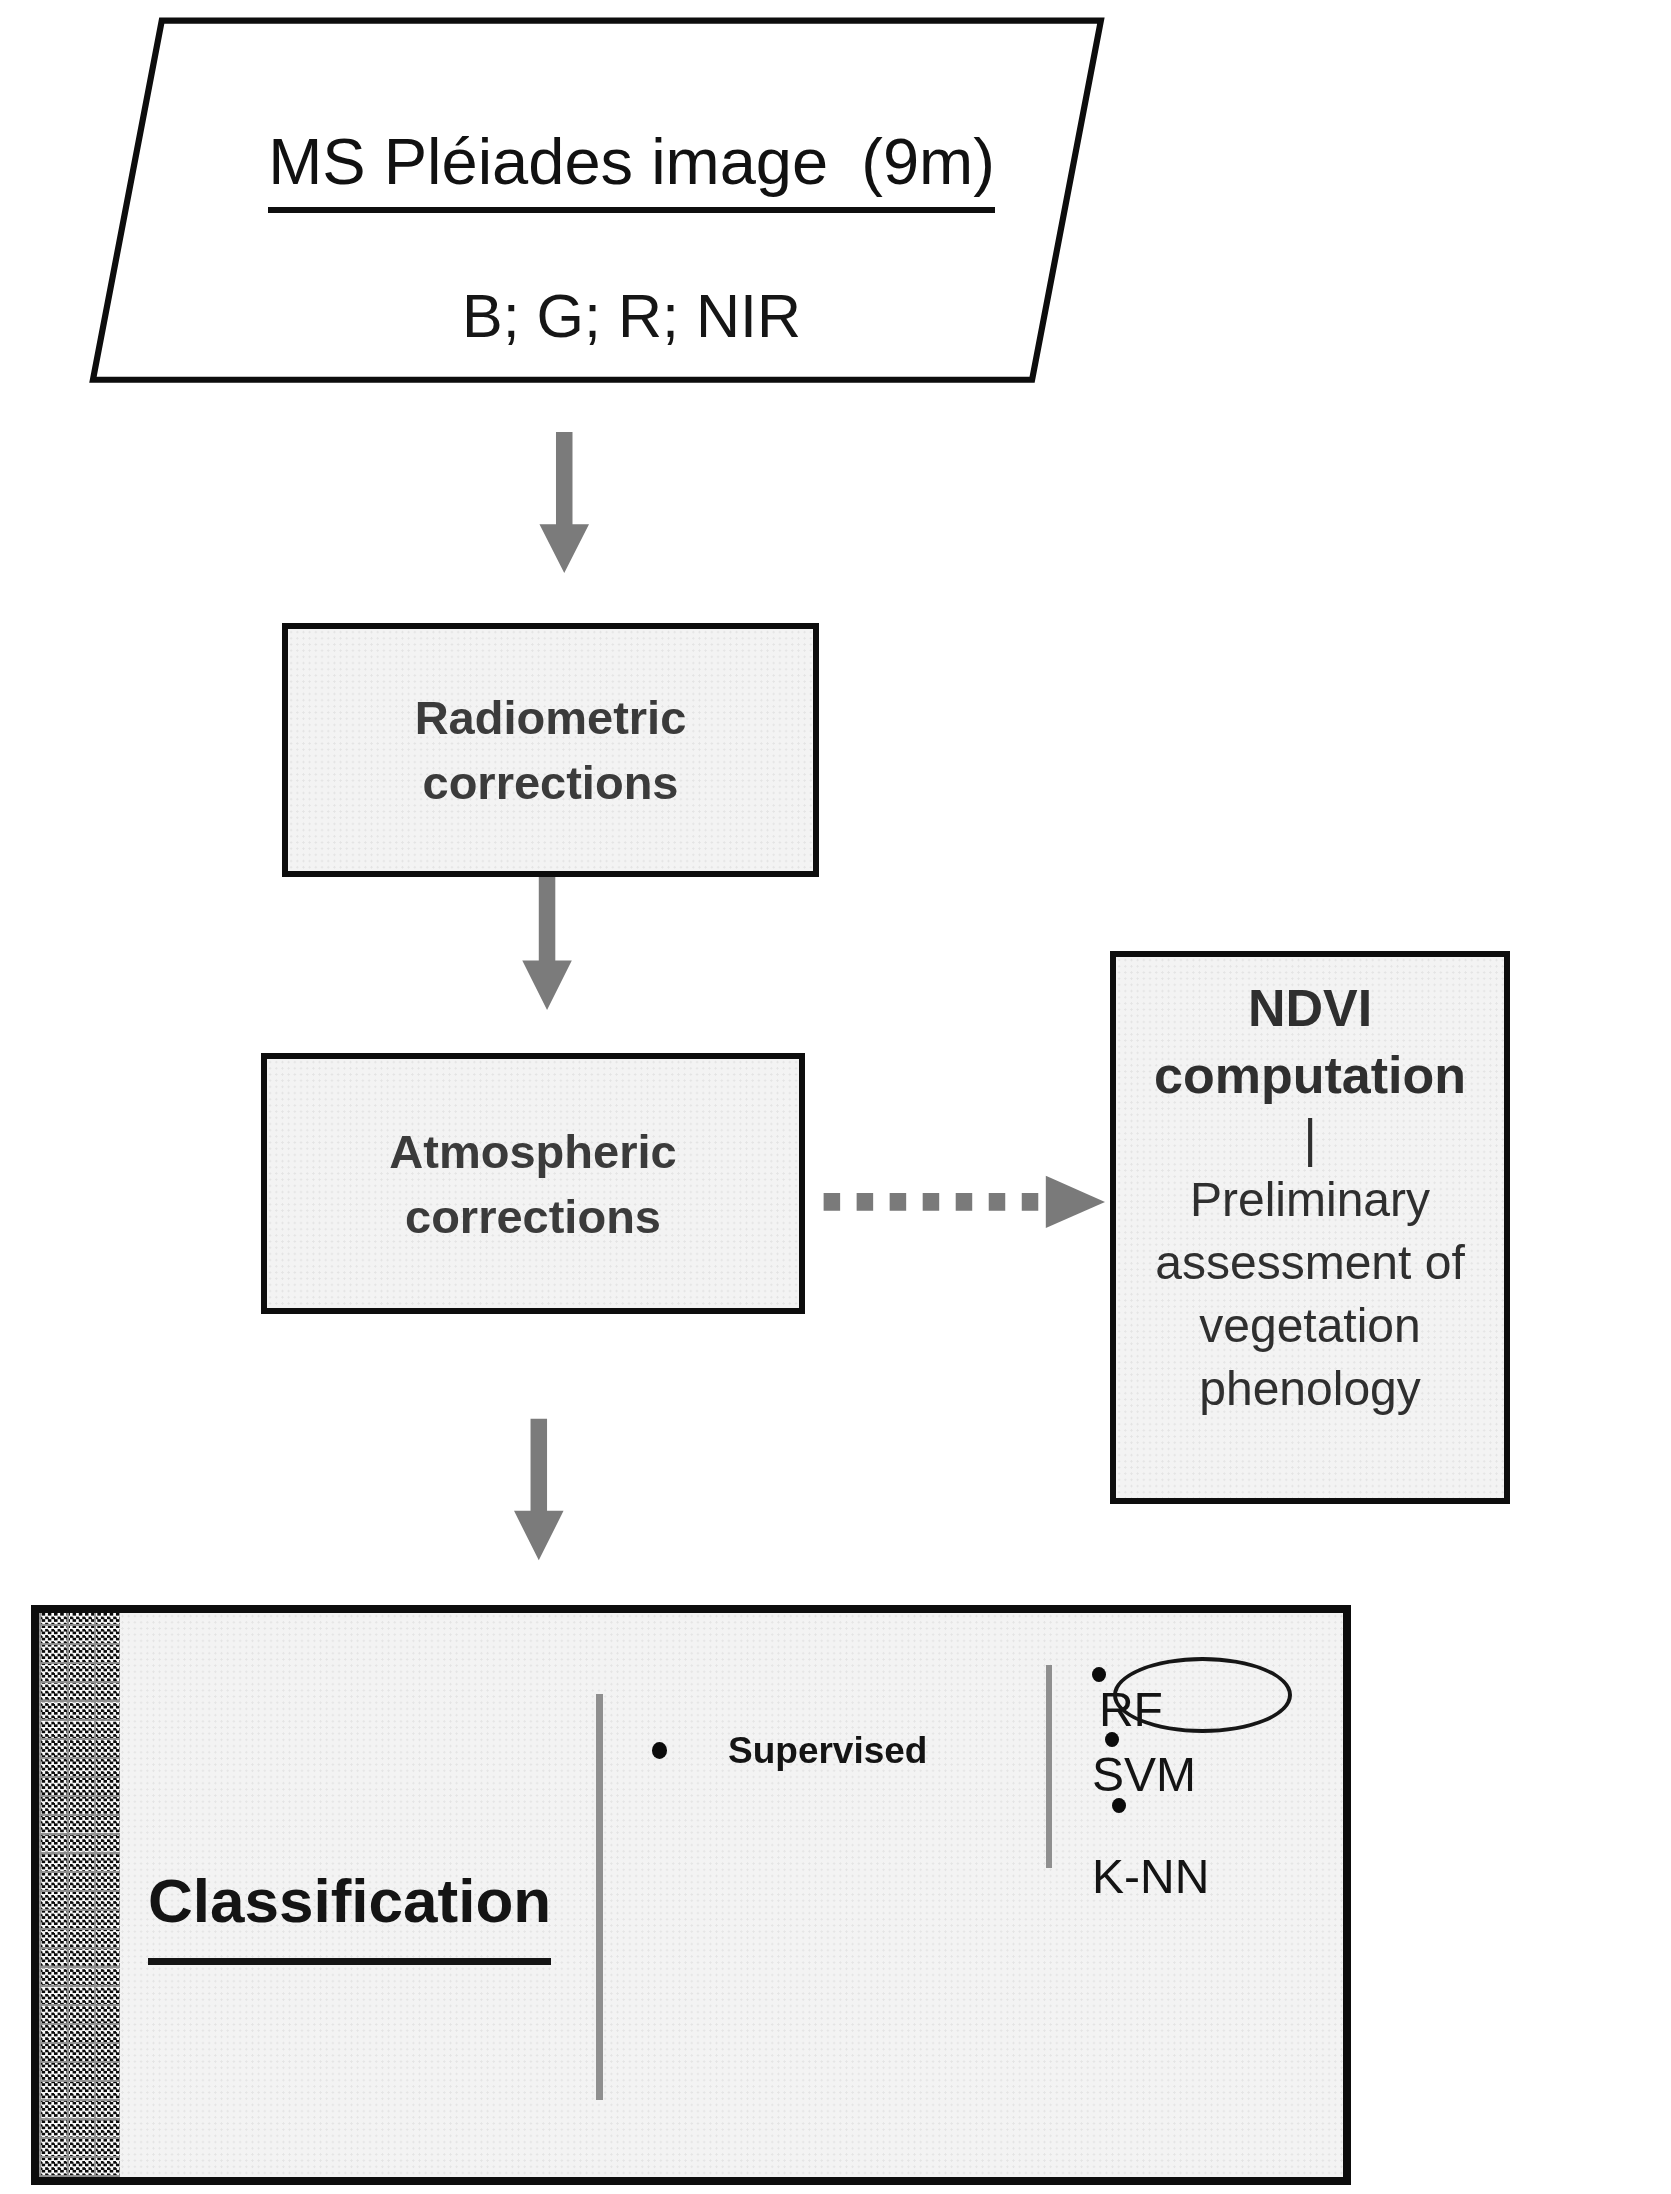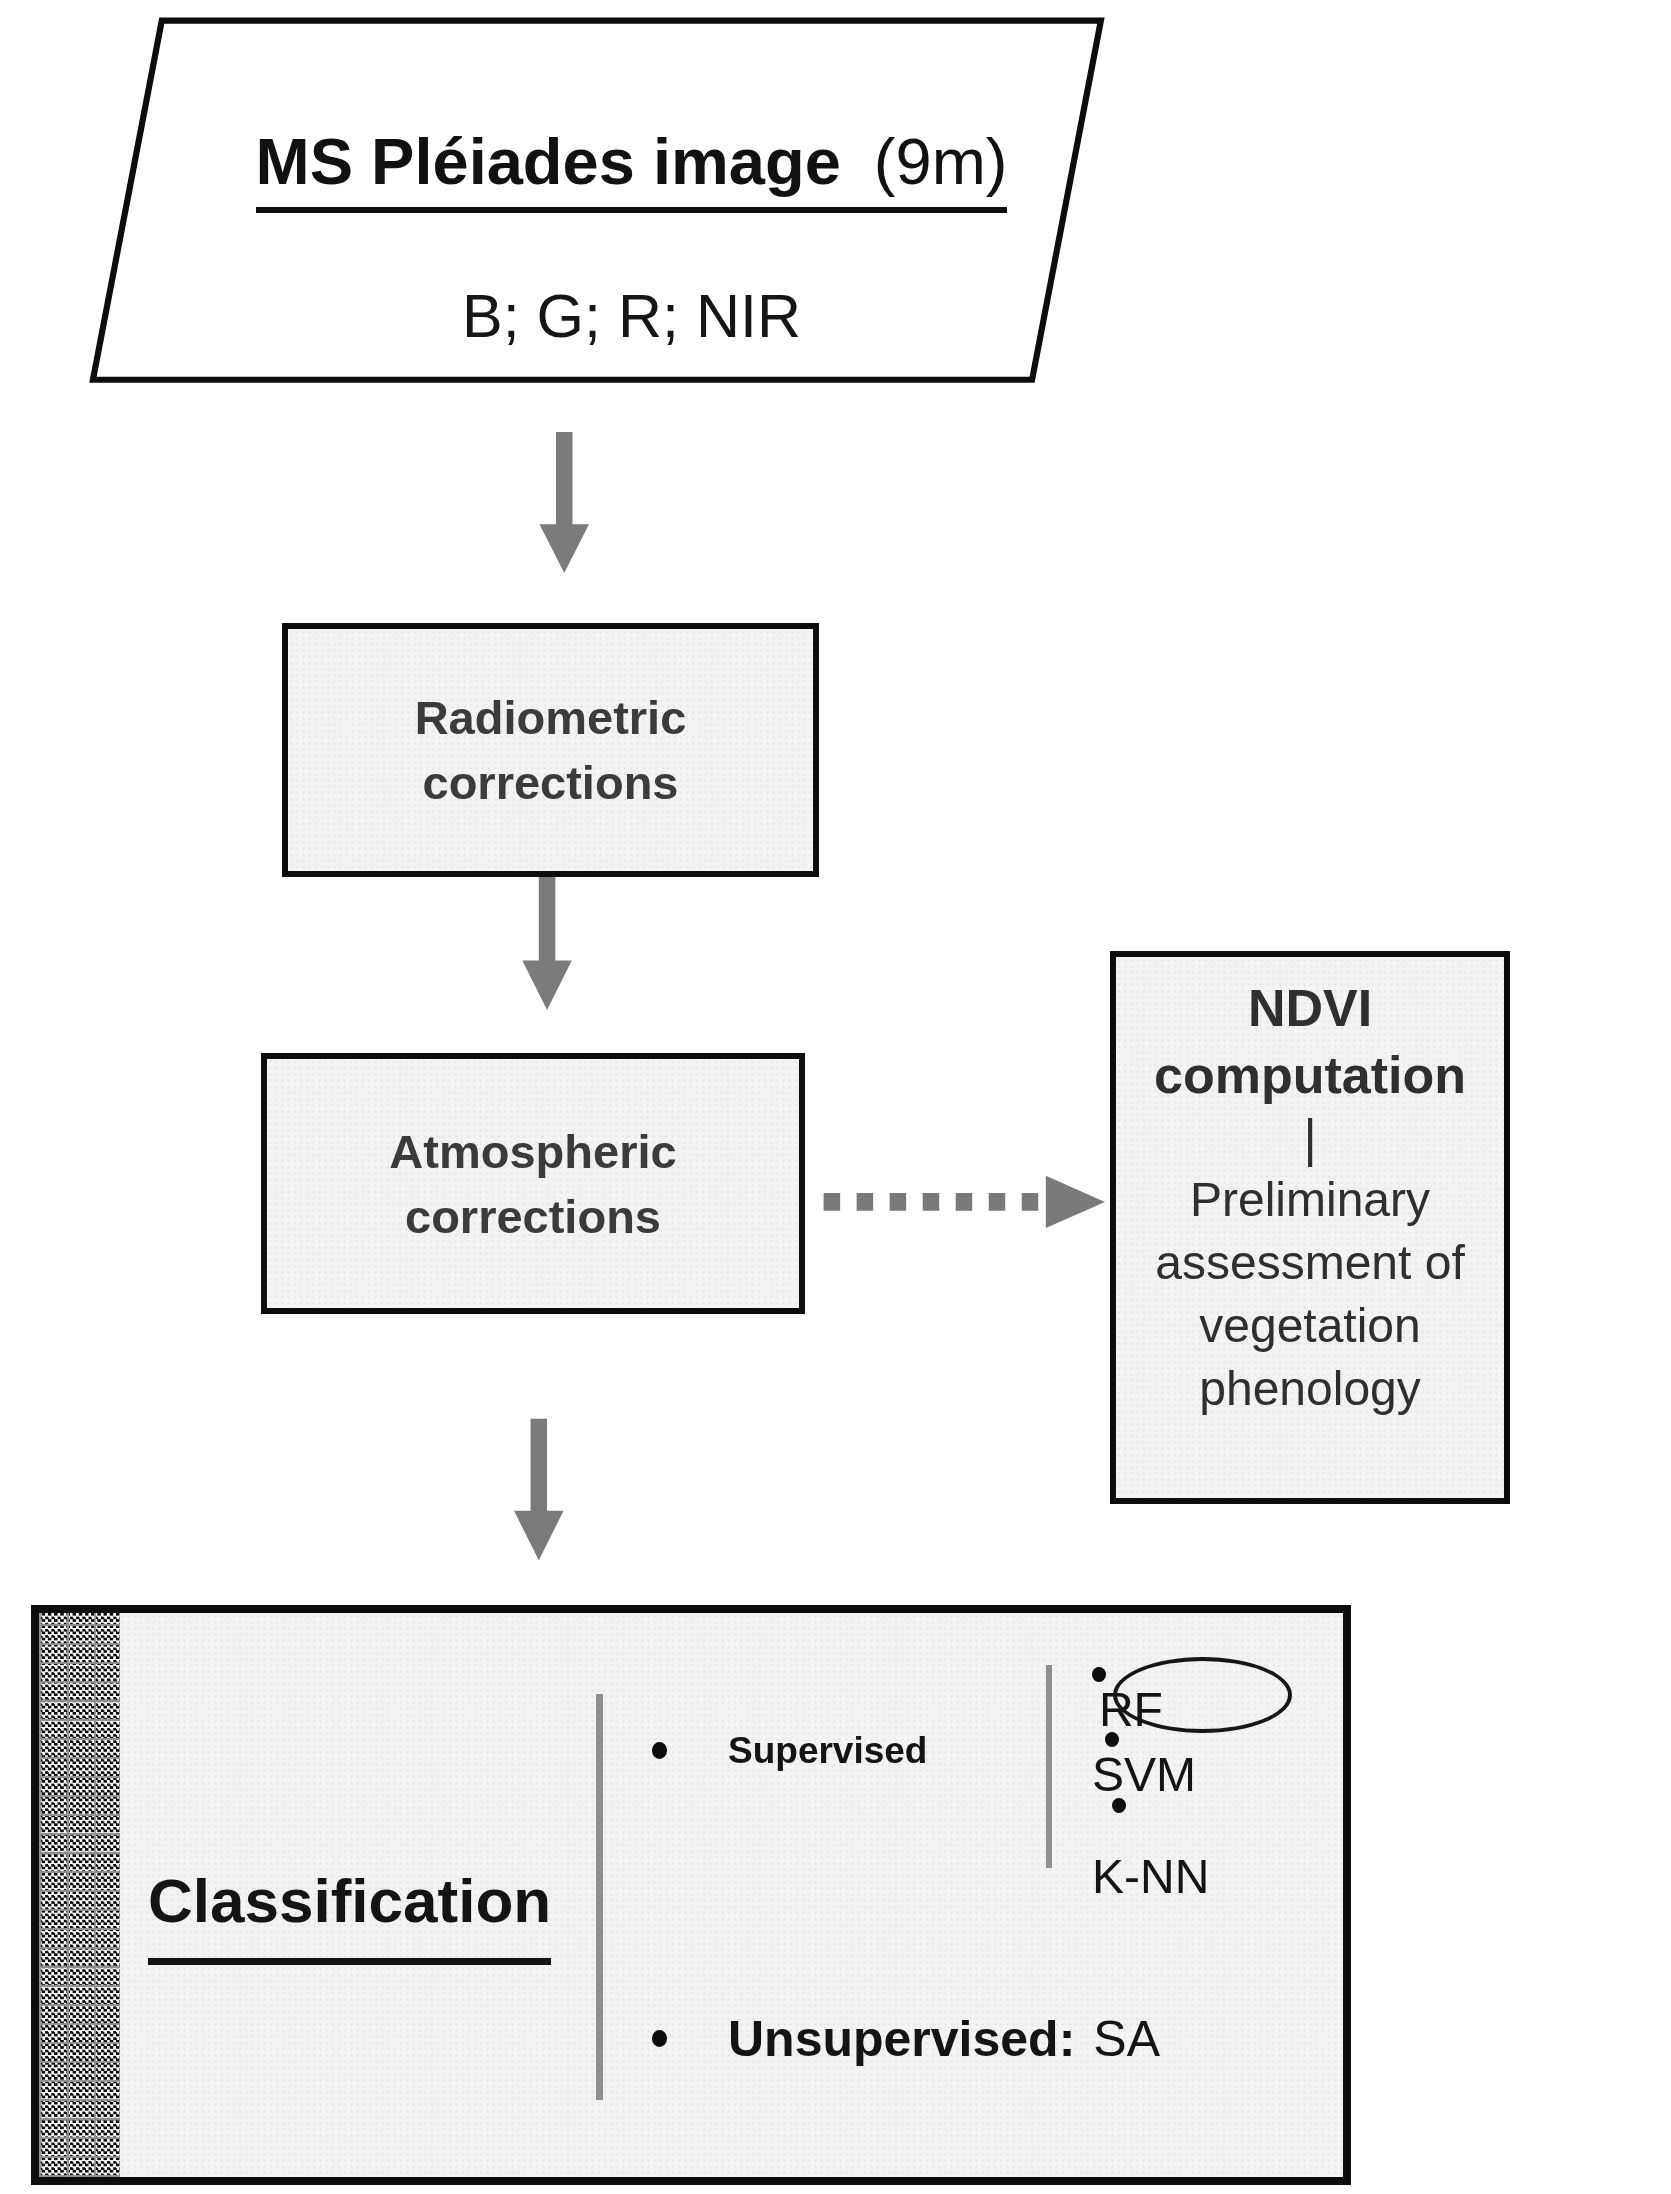--- a/index.html
+++ b/index.html
@@ -19,21 +19,21 @@
   }
 
   
   .input-text{
     position:absolute; left:162px; top:20.6px; width:939px; height:359px;
     z-index:3; display:flex; flex-direction:column; align-items:center;
     text-align:center;
   }
   .input-title{margin-top:102px; font-size:65px; line-height:78px; white-space:nowrap;}
   .u-wrap{display:inline-block; border-bottom:6.9px solid #0f0f0f; padding-bottom:6.9px;}
-  .t-bold{font-weight:bold;}
+  .t-bold{font-weight:normal;}
   .t-note{font-weight:normal; margin-left:15px;}
   .input-bands{margin-top:69px; font-size:61px; line-height:69px; color:#161616;}
 
   
   .pbox{
     position:absolute; z-index:2; border:6.9px solid #0d0d0d; box-sizing:border-box;
     display:flex; align-items:center; justify-content:center; text-align:center;
   }
   .pbox-label{font-weight:bold; font-size:47px; line-height:65px; color:#3b3b3b; width:100%;}
   .box-radiometric{left:282px; top:623px; width:537px; height:254px;}
@@ -161,21 +161,16 @@
     </div>
     <div class="row method-row row-svm">
       <span class="bullet b-sm"></span>
       <span class="lbl">SVM</span>
     </div>
     <div class="row method-row row-knn">
       <span class="bullet b-sm"></span>
       <span class="lbl">K-NN</span>
     </div>
 
-    <div class="row row-unsupervised">
-      <span class="bullet b-lg"></span>
-      <span class="lbl-bold">Unsupervised:</span>
-      <span class="lbl-reg">SA</span>
-    </div>
   </div>
 
 </div>
 
 
 </body></html>

